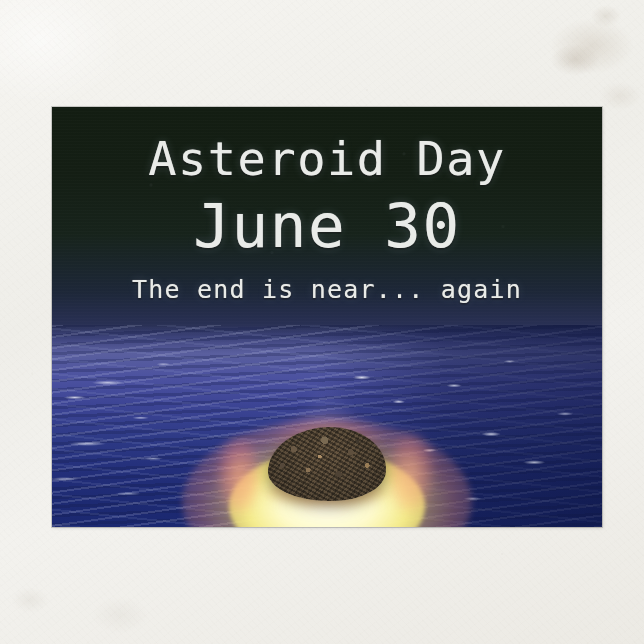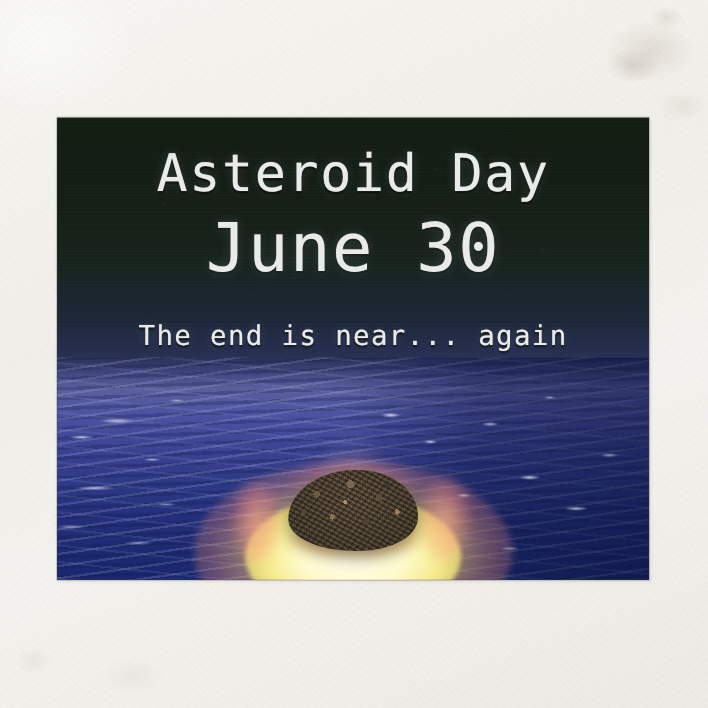--- a/index.html
+++ b/index.html
@@ -53,20 +53,21 @@
   #photo {
     position: absolute;
     left: 52px;
     top: 107px;
     width: 538px;
     height: 420px;
     overflow: hidden;
     box-shadow: 0 0 0 1px rgba(110,110,110,0.30),
                 1px 1px 3px rgba(60,60,60,0.18);
     background: #0d160f;
+    padding-left: 12px;
   }
 
   
   #sky {
     position: absolute;
     inset: 0;
     background:
       linear-gradient(180deg,
         #131d12 0%,
         #141e14 16%,
@@ -308,21 +309,21 @@
     letter-spacing: 1.5px;
   }
   #title-line2 {
     font-size: 61px;
     letter-spacing: 1.5px;
     margin-top: 10px;
   }
   #tagline {
     font-size: 25px;
     letter-spacing: 1.2px;
-    margin-top: 36px;
+    margin-top: 20px;
   }
 </style>
 </head>
 <body>
 
 <div id="postcard">
 
   <div id="paper-grain"></div>
 
   <div id="photo">

